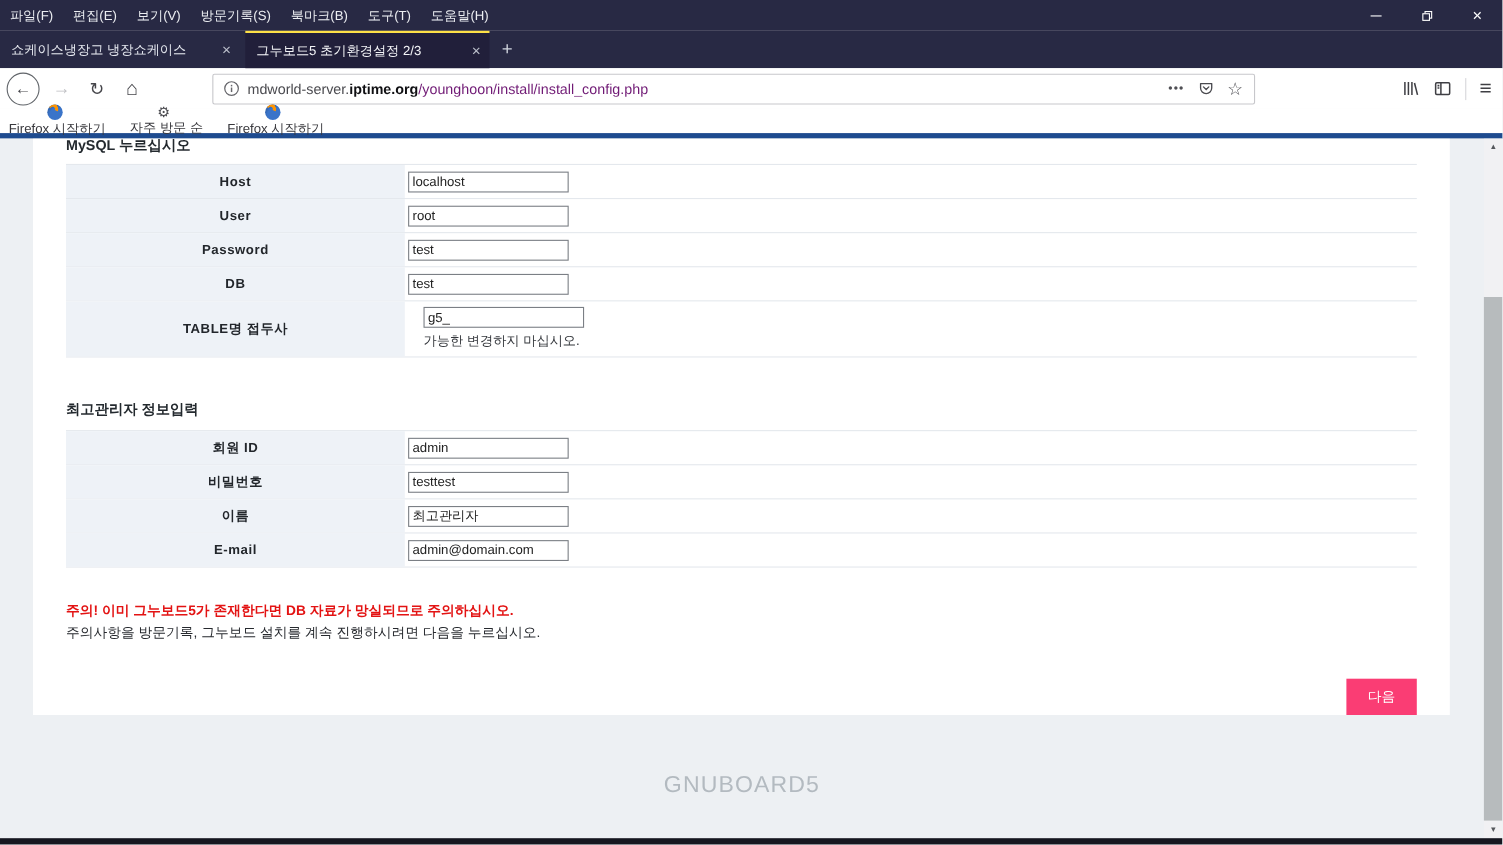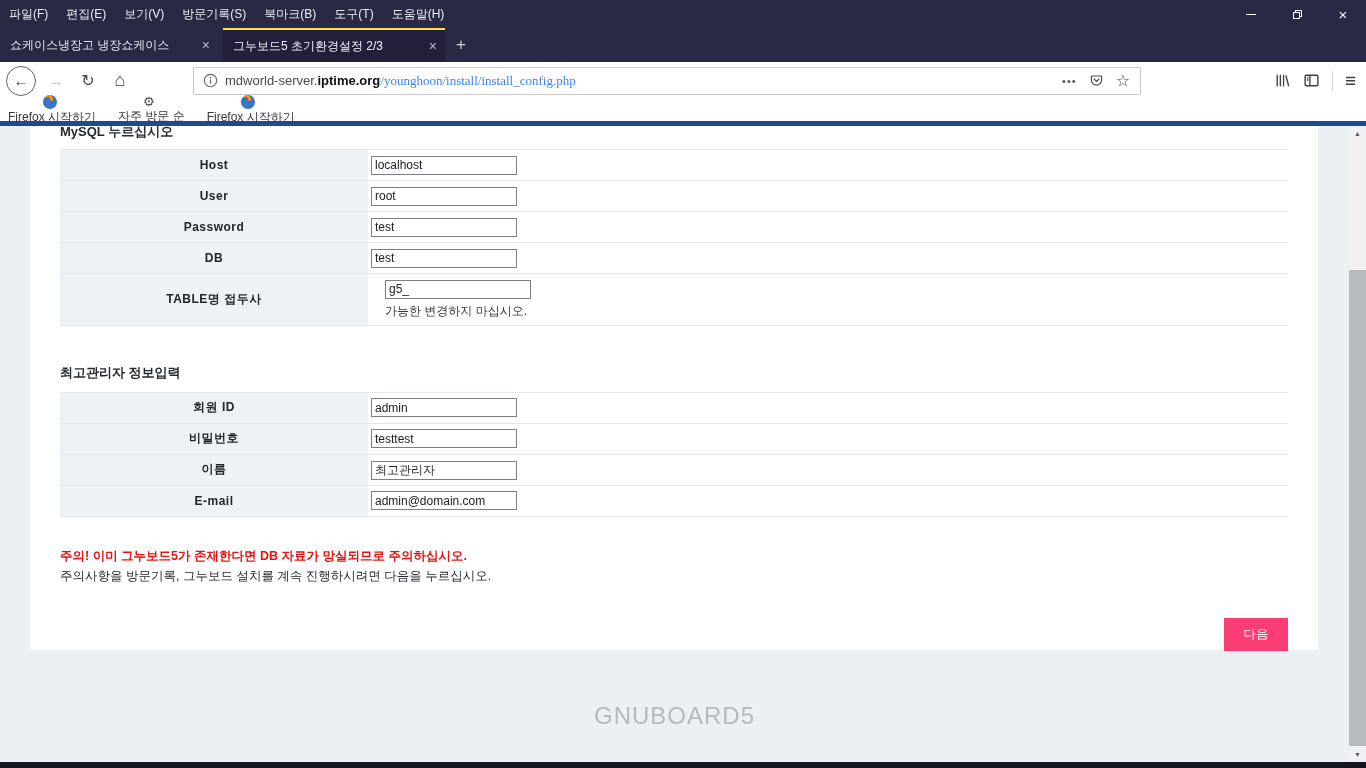--- a/index.html
+++ b/index.html
@@ -31,21 +31,21 @@
              color:#46464b; font-size:16px; }
   .nav-back { width:30px; height:30px; border:1px solid #606469; border-radius:50%; margin-right:4px; font-size:15px; }
   .nav-fwd { color:#c0c1c5; }
   .nav-home { font-size:18px; }
   .urlbar { margin-left:57px; width:948px; height:28px; background:#fff; border:1px solid #c7c7cb;
             border-radius:2px; display:flex; align-items:center; }
   .url-info { margin:0 7px 0 9px; display:flex; }
   .url-text { flex:1; font-size:13px; white-space:nowrap; overflow:hidden; }
   .url-prefix { color:#4a4a4f; }
   .url-domain { color:#101013; font-weight:bold; }
-  .url-path { color:#3b82f6;font-family:Liberation Serif, serif; }
+  .url-path { color:#701a75; }
   .url-actions { display:flex; align-items:center; gap:12px; margin:0 10px; }
   .dots { color:#4f4f54; font-size:11px; letter-spacing:1px; }
   .star { color:#4a4a4f; font-size:16px; }
   .toolbar-right { margin-left:auto; display:flex; align-items:center; padding-right:10px; gap:12px; }
   .tb-divider { width:1px; height:20px; background:#d6d6da; }
   .hamburger { color:#3f3f44; font-size:19px; line-height:1; }
 
   .bookmarksbar { height:22px; background:#fff; display:flex; align-items:center; padding-left:8px; }
   .bm-item { display:flex; align-items:center; margin-right:22px; font-size:12px; color:#38383d;flex-direction:column; }
   .fx-icon { position:relative; width:14px; height:14px; border-radius:50%; margin-right:5px;
@@ -72,21 +72,21 @@
   .txt { width:146px; height:19px; border:1px solid #7b7f85; font-size:12px; padding:1px 3px;
          font-family:inherit; color:#222; background:#fff; }
   .note { font-size:12px; color:#33363b; margin-top:4px; }
   .warning { margin-top:31px; font-size:12.5px; font-weight:bold; color:#e31313; }
   .notice { margin-top:3px; font-size:12.5px; color:#26292e; }
   .btnrow { margin-top:33px; text-align:right; }
   .next-btn { width:64px; height:33px; background:#fa3d74; border:none; color:#fff; font-size:12.5px;
               font-family:inherit; cursor:pointer; }
 
   .footer { position:absolute; left:0; right:17px; top:576px; text-align:center; }
-  .footer-title { font-size:24px; color:#b3bac0; letter-spacing:1px; }
+  .footer-title { font-size:21px; color:#b3bac0; letter-spacing:1px; }
   .footer-sub { margin-top:13px; font-size:11px; color:#b8bec4; letter-spacing:.5px; }
 
   
   .scrollbar { position:absolute; right:0; top:0; width:17px; height:636px; background:#f1f1f3; }
   .sb-arrow { position:absolute; left:0; width:17px; height:15px; display:flex; align-items:center;
               justify-content:center; font-size:7px; color:#55585c; }
   .sb-up { top:0; } .sb-down { bottom:0; }
   .sb-thumb { position:absolute; top:144px; left:0; width:17px; height:476px; background:#b7bbbd; }
 
   .taskbar-strip { position:absolute; left:0; right:0; bottom:0; height:6px; background:#15161f; }

